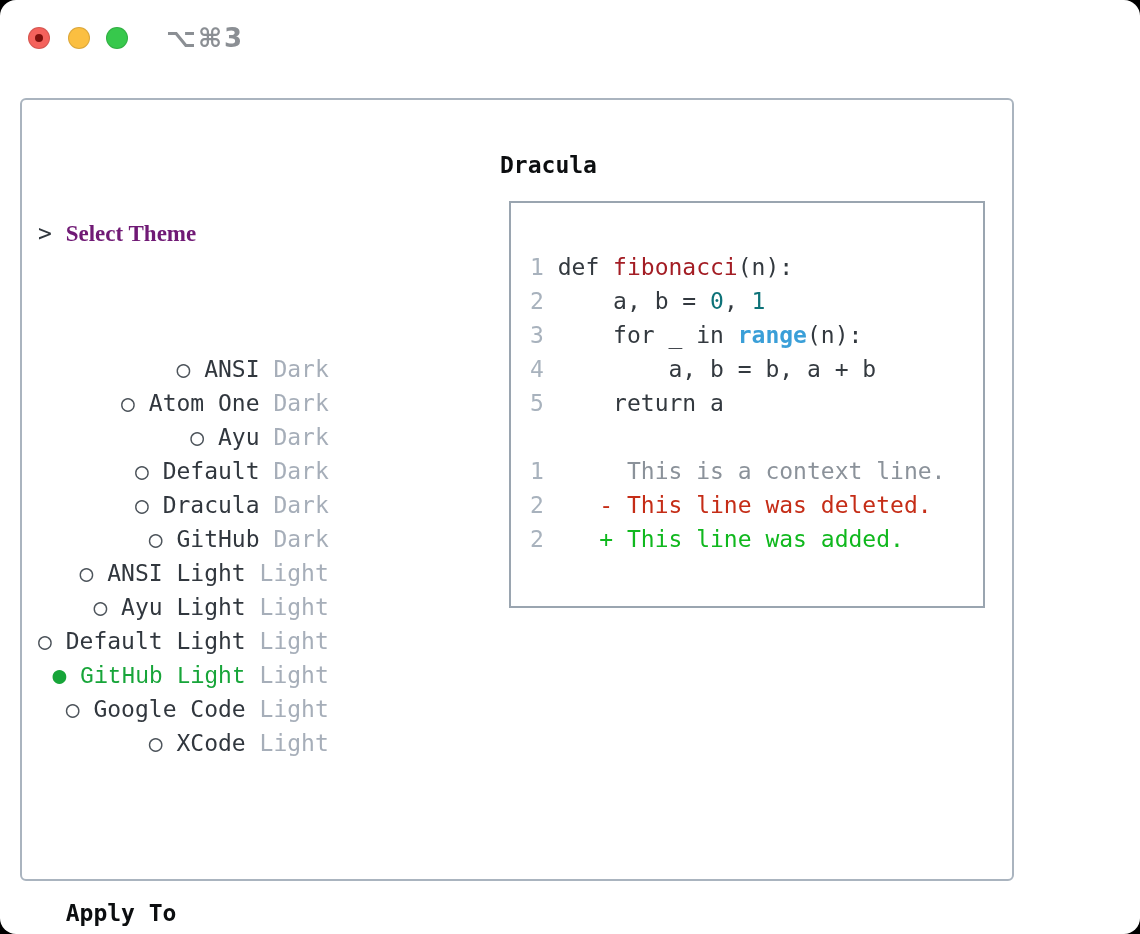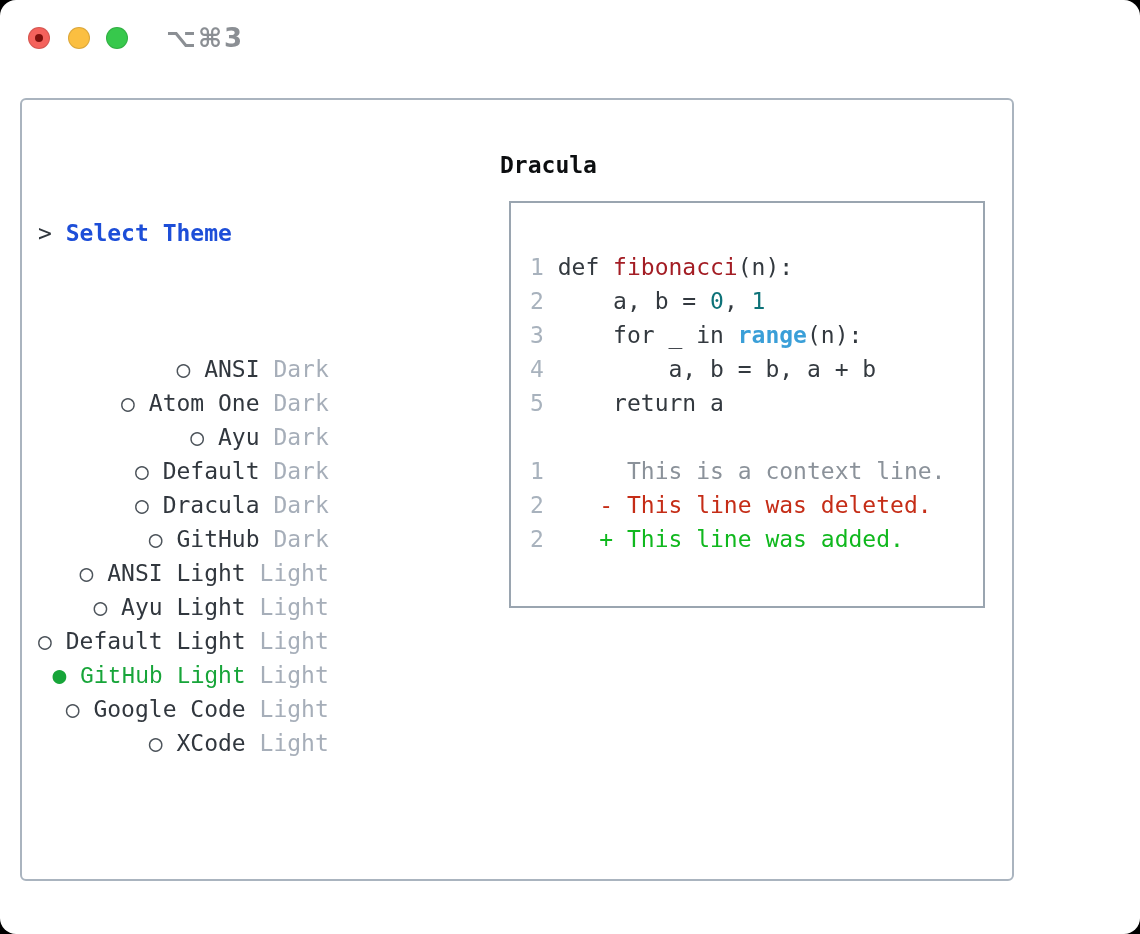--- a/index.html
+++ b/index.html
@@ -68,21 +68,21 @@
   .left-col {
     position: absolute;
     left: 16px;
     top: 48px;
     font-size: 23px;
     line-height: 34px;
     color: var(--text-dark);
   }
   .row { height: 34px; }
   .prompt { color: var(--text-dark); }
-  .picker-title { font-weight: bold; color: #1d4ed8; }
+  .picker-title { font-weight: bold; color: #701a75; font-family: Liberation Serif, serif; }
   .theme-row, .apply-row { cursor: default; text-align: right; }
   .bullet { color: var(--ring-gray); }
   .bullet.sel { color: var(--selected-green); }
   .label { color: var(--text-dark); }
   .label.sel { color: var(--selected-green); font-family: Liberation Mono, monospace; }
   .variant { color: var(--muted-gray); }
   .apply-title { font-weight: bold; color: #0c0e10; margin-top: 34px; }
   
   .preview-title {
     position: absolute;
@@ -127,20 +127,21 @@
     <div class="window-title">⌥⌘3</div>
   </div>
 
   <div class="panel">
 
     <div class="left-col">
       <div class="row"><span class="prompt">&gt; </span><span class="picker-title">Select Theme</span></div>
 
       <div id="theme-list"><div class="row theme-row"><span class="bullet">○ </span><span class="label">ANSI</span><span class="variant"> Dark</span></div><div class="row theme-row"><span class="bullet">○ </span><span class="label">Atom One</span><span class="variant"> Dark</span></div><div class="row theme-row"><span class="bullet">○ </span><span class="label">Ayu</span><span class="variant"> Dark</span></div><div class="row theme-row"><span class="bullet">○ </span><span class="label">Default</span><span class="variant"> Dark</span></div><div class="row theme-row"><span class="bullet">○ </span><span class="label">Dracula</span><span class="variant"> Dark</span></div><div class="row theme-row"><span class="bullet">○ </span><span class="label">GitHub</span><span class="variant"> Dark</span></div><div class="row theme-row"><span class="bullet">○ </span><span class="label">ANSI Light</span><span class="variant"> Light</span></div><div class="row theme-row"><span class="bullet">○ </span><span class="label">Ayu Light</span><span class="variant"> Light</span></div><div class="row theme-row"><span class="bullet">○ </span><span class="label">Default Light</span><span class="variant"> Light</span></div><div class="row theme-row"><span class="bullet sel">● </span><span class="label sel">GitHub Light</span><span class="variant"> Light</span></div><div class="row theme-row"><span class="bullet">○ </span><span class="label">Google Code</span><span class="variant"> Light</span></div><div class="row theme-row"><span class="bullet">○ </span><span class="label">XCode</span><span class="variant"> Light</span></div></div>
 
+      <div class="row apply-title">  Apply To</div>
 
       
 
       
     </div>
 
     <div class="preview-title">Dracula</div>
 
     <div class="preview-box" id="preview-box"><div class="code-line"><span class="seg-lineno">1 </span><span class="seg-plain">def </span><span class="seg-func">fibonacci</span><span class="seg-plain">(n):</span></div><div class="code-line"><span class="seg-lineno">2 </span><span class="seg-plain">    a, b = </span><span class="seg-number">0</span><span class="seg-plain">, </span><span class="seg-number">1</span></div><div class="code-line"><span class="seg-lineno">3 </span><span class="seg-plain">    for _ in </span><span class="seg-builtin">range</span><span class="seg-plain">(n):</span></div><div class="code-line"><span class="seg-lineno">4 </span><span class="seg-plain">        a, b = b, a + b</span></div><div class="code-line"><span class="seg-lineno">5 </span><span class="seg-plain">    return a</span></div><div class="code-line"></div><div class="code-line"><span class="seg-lineno">1 </span><span class="seg-context">     This is a context line.</span></div><div class="code-line"><span class="seg-lineno">2 </span><span class="seg-plain">   </span><span class="seg-deleted">- This line was deleted.</span></div><div class="code-line"><span class="seg-lineno">2 </span><span class="seg-plain">   </span><span class="seg-added">+ This line was added.</span></div></div>
 

